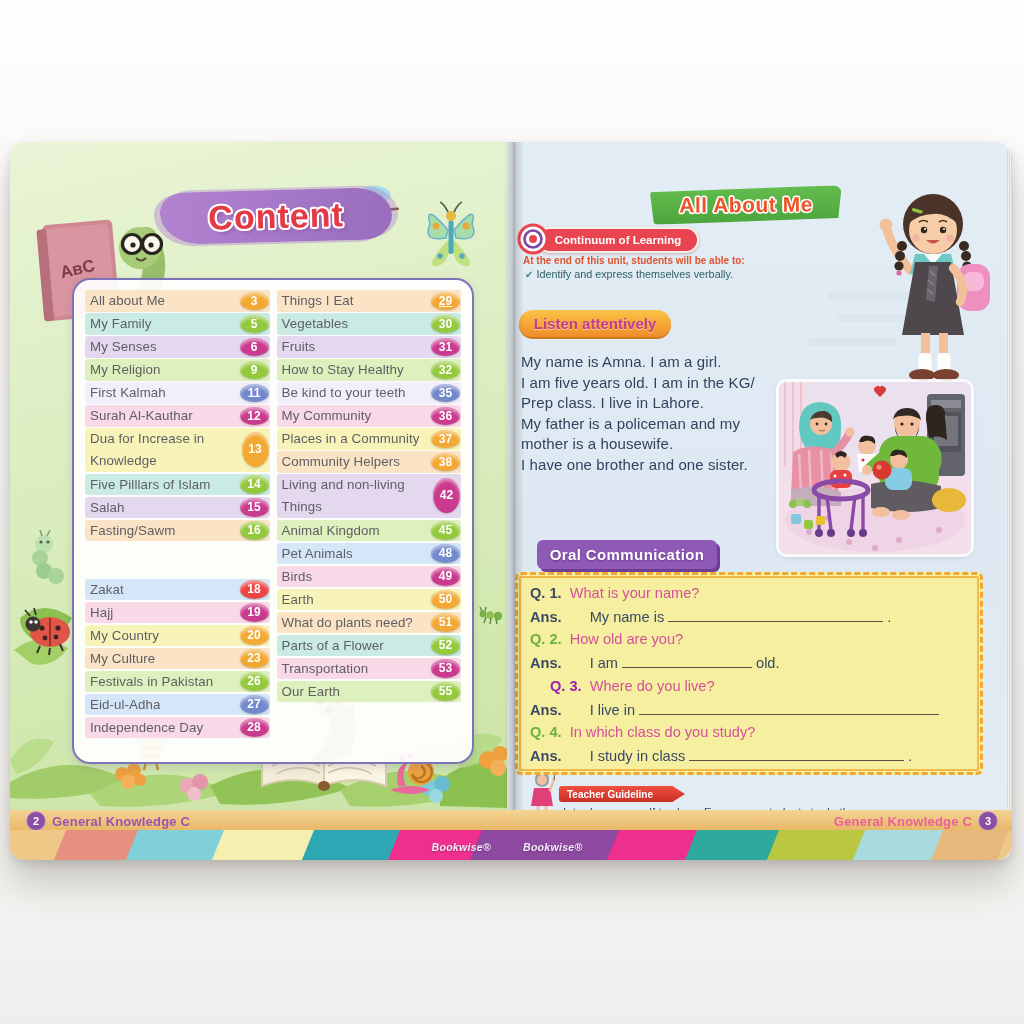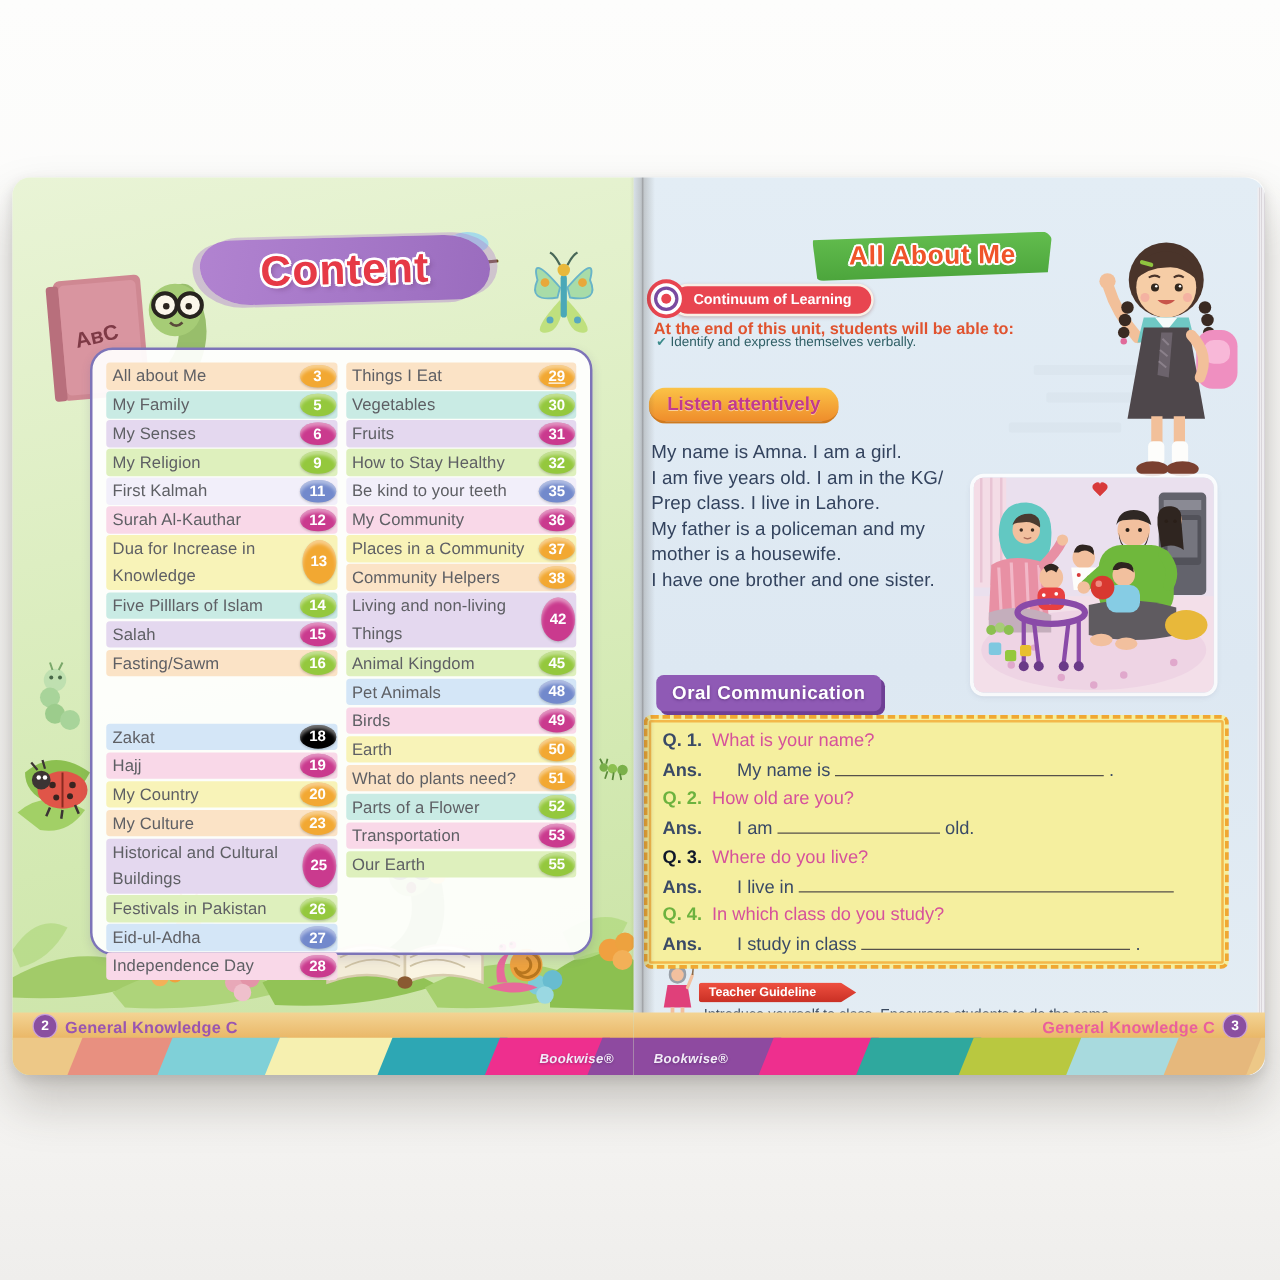--- a/index.html
+++ b/index.html
@@ -62,32 +62,32 @@
     background:linear-gradient(180deg,#63bd4e 0%,#4ca53c 100%);
     border-radius:9px;transform:rotate(-.5deg);
     clip-path:polygon(0 14%,100% 0,98% 86%,2% 100%);
     display:flex;align-items:center;justify-content:center;}
   .rp-banner span{font-size:21px;font-weight:bold;color:#f0542a;letter-spacing:.5px;
     text-shadow:1.6px 0 0 #fff,-1.6px 0 0 #fff,0 1.6px 0 #fff,0 -1.6px 0 #fff,1.2px 1.2px 0 #fff,-1.2px -1.2px 0 #fff,1.2px -1.2px 0 #fff,-1.2px 1.2px 0 #fff;}
   .continuum-pill{position:absolute;left:30px;top:85px;width:158px;height:22px;background:#e84550;
     border:2px solid #f8efe6;border-radius:13px;color:#fff;font-weight:bold;font-size:11.5px;
     display:flex;align-items:center;justify-content:center;z-index:3;box-shadow:0 1px 3px rgba(120,30,30,.3);}
   .bullseye{position:absolute;left:10px;top:81px;z-index:4;}
-  .continuum-intro{position:absolute;left:16px;top:113px;font-size:13px;font-weight:bold;color:#e0532f;z-index:2;}
+  .continuum-intro{position:absolute;left:16px;top:113px;font-size:10px;font-weight:bold;color:#e0532f;z-index:2;}
   .continuum-bullet{position:absolute;left:18px;top:126px;font-size:10.8px;color:#2f5f66;z-index:2;}
   .continuum-bullet .check{color:#3a8a8a;margin-right:3px;font-size:10px;}
   .listen-pill{position:absolute;left:12px;top:168px;width:152px;height:27px;border-radius:14px;
     background:linear-gradient(180deg,#fbc347 0%,#ef8d2b 100%);border-bottom:2px solid #cf7a1e;
     display:flex;align-items:center;justify-content:center;z-index:2;}
   .listen-pill span{font-size:15px;font-weight:bold;color:#c23a8e;text-shadow:0 1px 0 rgba(255,255,255,.5);}
   .rp-paragraph{position:absolute;left:14px;top:210px;width:280px;font-size:15px;line-height:20.6px;
     color:#33435e;z-index:2;letter-spacing:.1px;}
   .family-pic{position:absolute;left:272px;top:240px;width:192px;height:172px;z-index:2;
     border-radius:8px;overflow:hidden;box-shadow:0 0 0 3px rgba(255,255,255,.85),0 2px 6px rgba(80,80,120,.25);}
-  .oral-banner{position:absolute;left:18px;top:398px;width:180px;height:29px;background:#8f5ab5;
+  .oral-banner{position:absolute;left:30px;top:398px;width:180px;height:29px;background:#8f5ab5;
     border-radius:6px;box-shadow:3px 3px 0 #6f3f95;display:flex;align-items:center;justify-content:center;z-index:3;}
   .oral-banner span{color:#fff;font-weight:bold;font-size:15px;letter-spacing:.4px;text-shadow:0 1px 2px rgba(60,20,90,.5);}
   .qa-box{position:absolute;left:8px;top:430px;width:468px;height:203px;z-index:2;
     background:#f5ef9f;border:3px dashed #f0a832;outline:2px solid #f3b84a;outline-offset:-6px;
     border-radius:6px;box-sizing:border-box;padding:10px 14px 8px 12px;display:flex;flex-direction:column;justify-content:space-between;}
   .qa-line{font-size:14.6px;color:#3a4a66;white-space:nowrap;}
   .qa-q-num{font-weight:bold;margin-right:8px;}
   .qa-question{color:#d6519b;}
   .qa-ans-label{font-weight:bold;margin-right:28px;}
   .qa-blank{display:inline-block;border-bottom:1.3px solid #55504a;height:13px;vertical-align:baseline;margin:0 4px;}
@@ -221,37 +221,33 @@
             <div class="toc-row" style="background: rgb(228, 216, 239);">
               <span class="toc-label">Salah</span>
               <span class="toc-badge" style="background: rgb(202, 58, 142);">15</span>
             </div>
             <div class="toc-row" style="background: rgb(251, 227, 198);">
               <span class="toc-label">Fasting/Sawm</span>
               <span class="toc-badge" style="background: rgb(148, 200, 61);">16</span>
             </div>
             <div class="toc-row" style="background: rgb(212, 230, 247); margin-top: 36px;">
               <span class="toc-label">Zakat</span>
-              <span class="toc-badge" style="background: #000000;">18</span>
+              <span class="toc-badge" style="background: #ef4444;">18</span>
             </div>
             <div class="toc-row" style="background: rgb(249, 216, 232);">
               <span class="toc-label">Hajj</span>
               <span class="toc-badge" style="background: rgb(202, 58, 142);">19</span>
             </div>
             <div class="toc-row" style="background: rgb(248, 243, 184);">
               <span class="toc-label">My Country</span>
               <span class="toc-badge" style="background: rgb(242, 168, 50);">20</span>
             </div>
             <div class="toc-row" style="background: rgb(251, 227, 198);">
               <span class="toc-label">My Culture</span>
               <span class="toc-badge" style="background: rgb(242, 168, 50);">23</span>
-            </div>
-            <div class="toc-row double" style="background: rgb(228, 216, 239);">
-              <span class="toc-label">Historical and Cultural Buildings</span>
-              <span class="toc-badge" style="background: rgb(202, 58, 142);">25</span>
             </div>
             <div class="toc-row" style="background: rgb(222, 240, 189);">
               <span class="toc-label">Festivals in Pakistan</span>
               <span class="toc-badge" style="background: rgb(148, 200, 61);">26</span>
             </div>
             <div class="toc-row" style="background: rgb(212, 230, 247);">
               <span class="toc-label">Eid-ul-Adha</span>
               <span class="toc-badge" style="background: rgb(114, 137, 204);">27</span>
             </div>
             <div class="toc-row" style="background: rgb(249, 216, 232);">
@@ -589,21 +585,21 @@
       </svg>
 
       <div class="oral-banner">
         <span>Oral Communication</span>
       </div>
       <div class="qa-box" id="qa-box">
           <div class="qa-line"><span class="qa-q-num" style="color: rgb(58, 74, 102);">Q. 1.</span><span class="qa-question">What is your name?</span></div>
           <div class="qa-line"><span class="qa-ans-label">Ans.</span><span>My name is</span><span class="qa-blank" style="width: 215px;"></span><span>.</span></div>
           <div class="qa-line"><span class="qa-q-num" style="color: rgb(108, 178, 62);">Q. 2.</span><span class="qa-question">How old are you?</span></div>
           <div class="qa-line"><span class="qa-ans-label">Ans.</span><span>I am</span><span class="qa-blank" style="width: 130px;"></span><span>old.</span></div>
-          <div class="qa-line"><span class="qa-q-num" style="color: #0f172a;">Q. 3.</span><span class="qa-question">Where do you live?</span></div>
+          <div class="qa-line"><span class="qa-q-num" style="color: #a21caf; margin-left: 20px;">Q. 3.</span><span class="qa-question">Where do you live?</span></div>
           <div class="qa-line"><span class="qa-ans-label">Ans.</span><span>I live in</span><span class="qa-blank" style="width: 300px;"></span><span></span></div>
           <div class="qa-line"><span class="qa-q-num" style="color: rgb(108, 178, 62);">Q. 4.</span><span class="qa-question">In which class do you study?</span></div>
           <div class="qa-line"><span class="qa-ans-label">Ans.</span><span>I study in class</span><span class="qa-blank" style="width: 215px;"></span><span>.</span></div>
         </div>
 
       <svg class="deco" style="left:22px;top:628px;" width="26" height="52" viewBox="0 0 26 52">
         <path d="M6 10 Q6 2 13 2 Q20 2 20 10 Q20 16 13 17 Q6 16 6 10" fill="#9aa0a8"></path>
         <circle cx="13" cy="10" r="5" fill="#f2c09e"></circle>
         <path d="M5 18 L21 18 L24 36 L2 36 Z" fill="#e0407a"></path>
         <path d="M21 20 L25 10" stroke="#f2c09e" stroke-width="2.6" stroke-linecap="round"></path>

